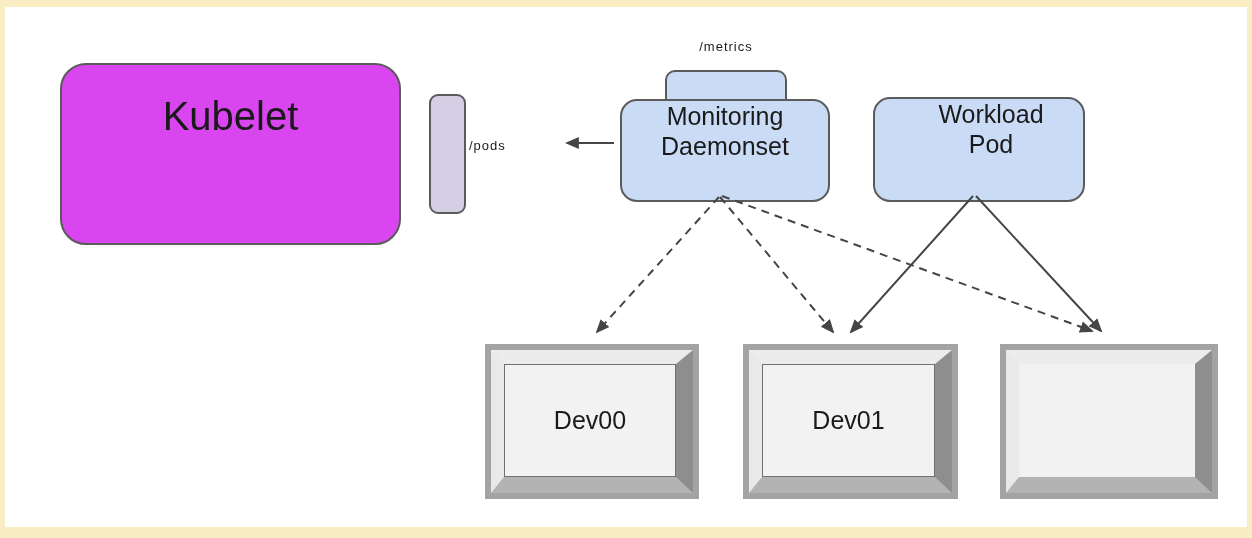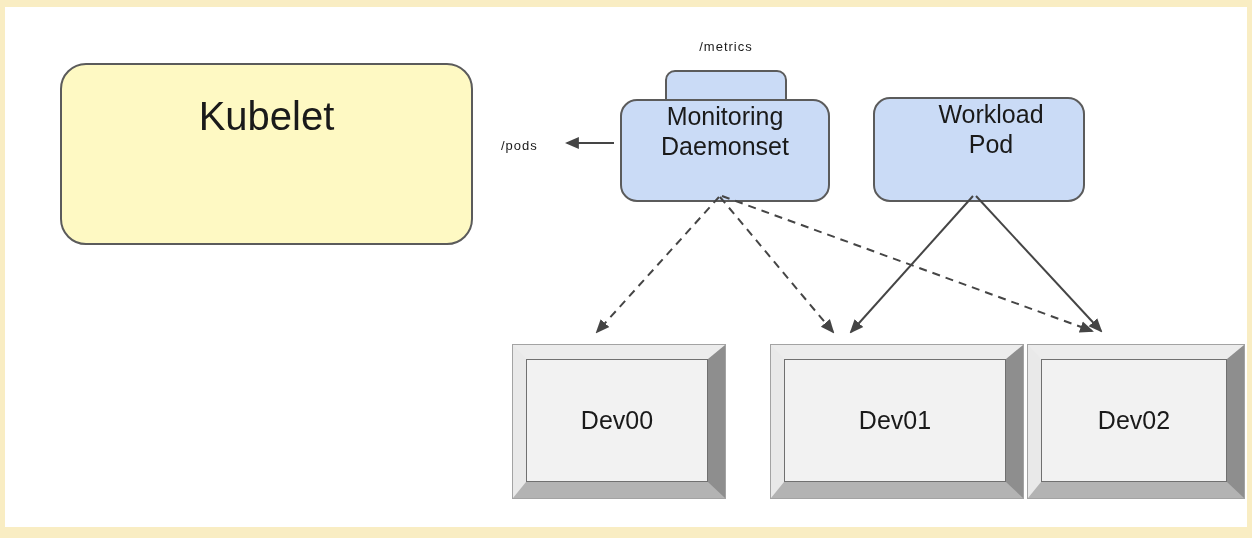--- a/index.html
+++ b/index.html
@@ -25,22 +25,22 @@
     position:absolute;
     box-sizing:border-box;
     border:2px solid #5b5b5b;
     display:flex;
     justify-content:center;
     text-align:center;
     z-index:2;
   }
   .node-label { white-space:pre-line; }
   .kubelet {
-    left:55px; top:56px; width:413px; height:182px;
-    background:#fef9c3;
+    left:55px; top:56px; width:341px; height:182px;
+    background:#d946ef;
     border-radius:26px;
     align-items:flex-start;
     padding-top:28px;
     font-size:40px;
     line-height:46px;
   }
   .kubelet-tab {
     position:absolute;
     left:424px; top:87px; width:37px; height:120px;
     box-sizing:border-box;
@@ -71,24 +71,23 @@
     border-radius:17px;
     font-size:25px;
     line-height:30px;
     padding-left:24px;
   }
   
   .dev {
     position:absolute;
     top:337px; height:155px;
     box-sizing:border-box;
-    border:1px solid #a3a3a3;
+    border:6px solid #a3a3a3;
     background:#f2f2f2;
     z-index:2;
-    margin-left:27px;
   }
   .dev-bevel {
     position:absolute; inset:0;
     box-sizing:border-box;
     border-style:solid;
     border-width:14px 17px 16px 13px;
     border-color:#ececec #8e8e8e #b3b3b3 #e9e9e9;
   }
   .dev-face {
     position:absolute;
@@ -101,21 +100,21 @@
     font-size:25px;
   }
   
   .endpoint-label {
     position:absolute;
     font-size:13px;
     letter-spacing:1px;
     z-index:4;
   }
   .metrics-label { left:655px; top:32px; width:132px; text-align:center; }
-  .pods-label    { left:464px; top:131px; width:80px; text-align:left;margin-left:32px; }
+  .pods-label    { left:464px; top:131px; width:80px; text-align:left; }
   
   .edges-svg {
     position:absolute; inset:0;
     width:1252px; height:538px;
     z-index:3;
     pointer-events:none;
   }
   .edge { stroke:#454545; stroke-width:2; fill:none; }
   .edge.dashed { stroke-dasharray:8 6; }
 </style>
@@ -146,32 +145,29 @@
     <div class="endpoint-label metrics-label">/metrics</div>
     <div class="endpoint-label pods-label">/pods</div>
 
     <div class="dev" style="left:480px; width:214px;">
       <div class="dev-bevel"></div>
       <div class="dev-face">
         <span>Dev00</span>
       </div>
     </div>
 
-    <div class="dev" style="left:738px; width:254px;">
+    <div class="dev" style="left:738px; width:215px;">
       <div class="dev-bevel"></div>
       <div class="dev-face">
         <span>Dev01</span>
       </div>
     </div>
 
     <div class="dev" style="left:995px; width:218px;">
       <div class="dev-bevel"></div>
-      <div class="dev-face">
-        <span>Dev02</span>
-      </div>
     </div>
 
   </div>
 
   <svg class="edges-svg" viewBox="0 0 1252 538" xmlns="http://www.w3.org/2000/svg">
     <defs>
       <marker id="arrowhead" viewBox="0 0 10 10" refX="8.5" refY="5" markerWidth="7" markerHeight="7" orient="auto-start-reverse">
         <path d="M0 0.8 L10 5 L0 9.2 z" fill="#454545"></path>
       </marker>
     </defs>

